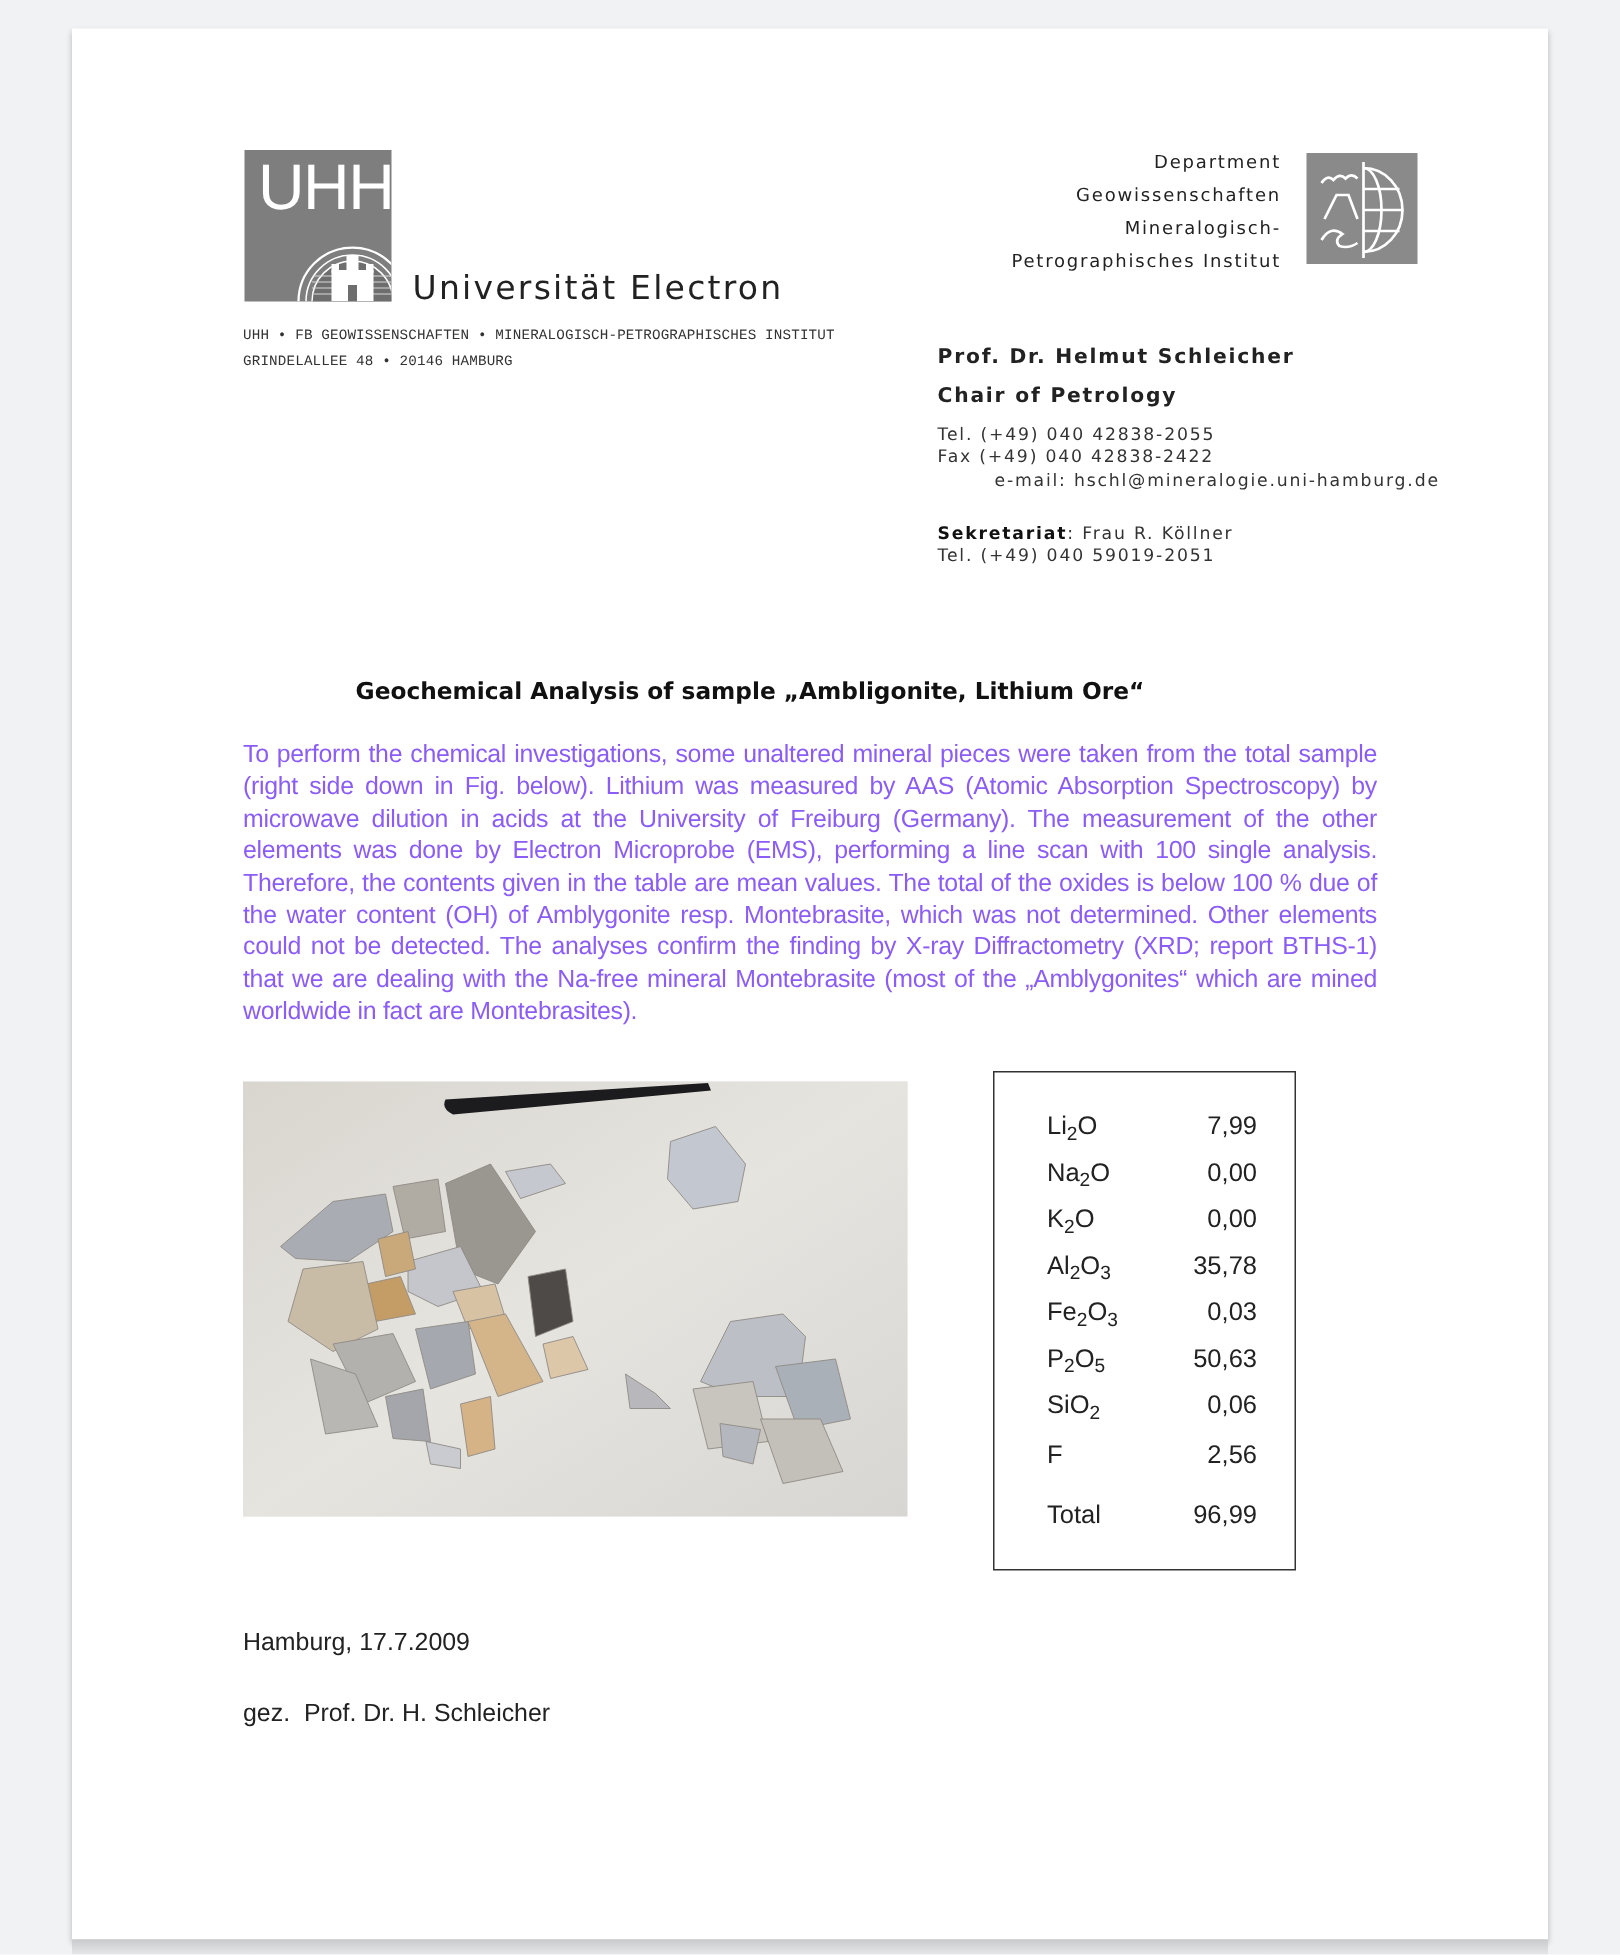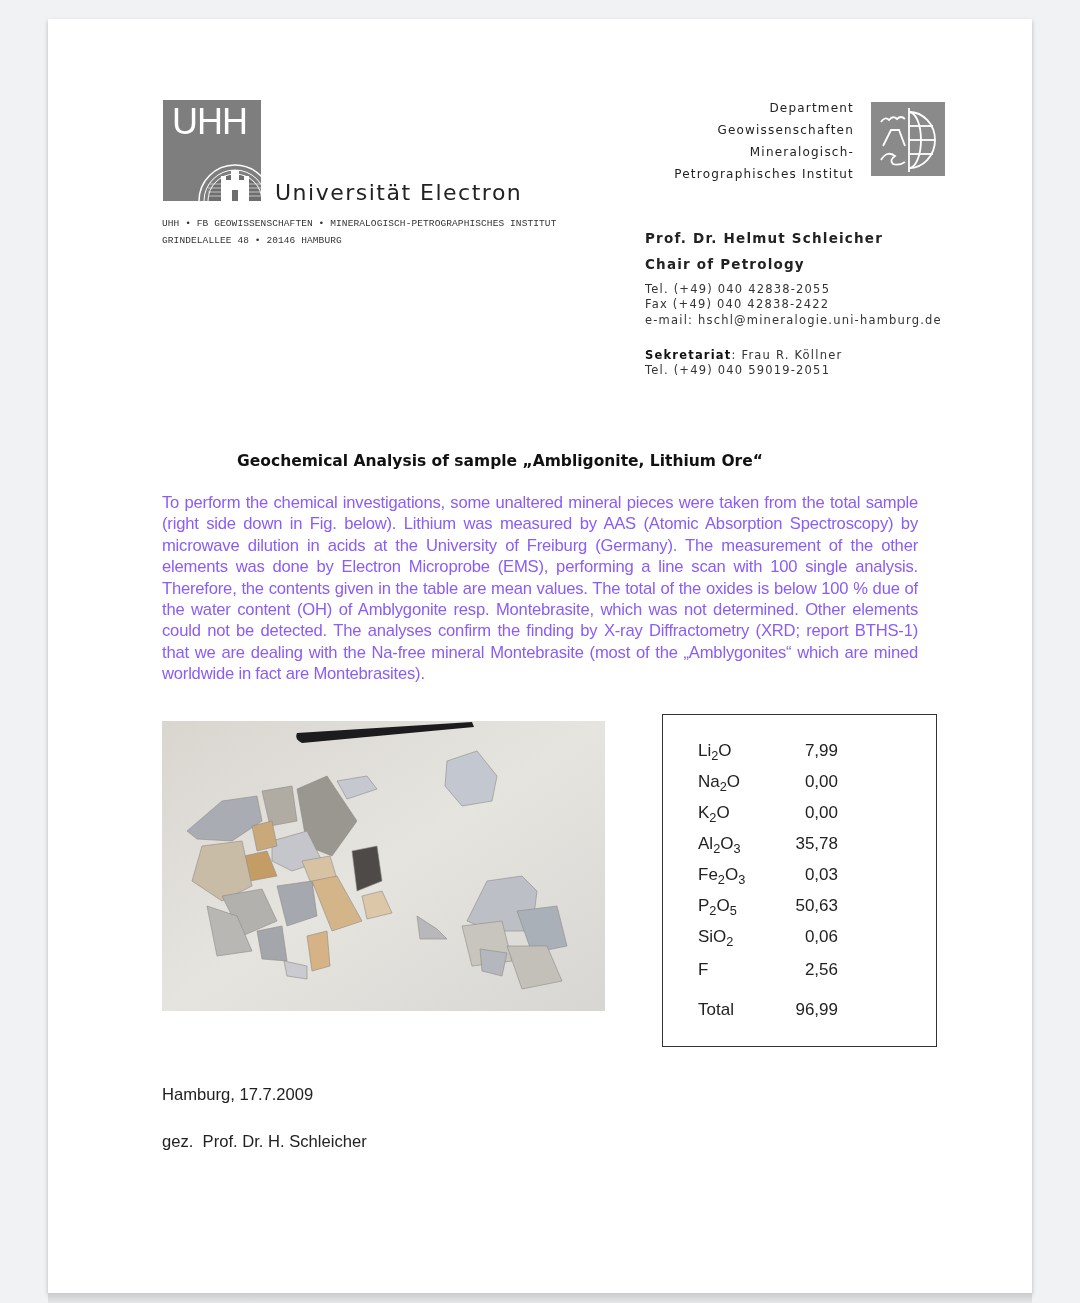--- a/index.html
+++ b/index.html
@@ -6,40 +6,40 @@
   body { width:1080px; height:1303px; background:#f1f2f4; position:relative; overflow:hidden;
          font-family:"Liberation Sans", sans-serif; color:#1a1a1a; }
   .page { position:absolute; left:48px; top:19px; width:984px; height:1274px; background:#ffffff;
           box-shadow:0 2px 4px rgba(0,0,0,0.25); }
   .shadow-bar { position:absolute; left:48px; top:1293px; width:984px; height:10px;
           background:linear-gradient(#c8cacc,#e6e7e9); }
   .abs { position:absolute; }
 
   
   .uhh-logo { left:163px; top:100px; width:98px; height:101px; background:#7e7e7e; overflow:hidden; }
-  .uhh-text { left:172px; top:104px; font-size:36px; color:#fff; letter-spacing:-1px; font-family:"Liberation Sans", sans-serif; line-height:1; }
+  .uhh-text { left:172px; top:104px; font-size:43px; color:#fff; letter-spacing:-1px; font-family:"Liberation Sans", sans-serif; line-height:1; }
   .uni-name { left:275px; top:180px; font-size:22px; color:#222; letter-spacing:1.5px; font-family:"DejaVu Sans", sans-serif; font-weight:normal;}
   .addr { left:162px; font-family:Liberation Mono, monospace; font-size:9.5px; color:#333; letter-spacing:0.1px; }
 
   
   .dept { right:226px; text-align:left; font-family:"DejaVu Sans", sans-serif; font-size:12px; color:#222; letter-spacing:1.2px; }
   .geo-logo { left:871px; top:102px; width:74px; height:74px; background:#8a8a8a; }
 
-  .contact { left:645px; font-family:"DejaVu Sans", sans-serif; color:#222; }
+  .contact { left:625px; font-family:"DejaVu Sans", sans-serif; color:#222; }
   .contact-bold { font-weight:bold; font-size:13.5px; letter-spacing:1.2px; }
   .contact-small { font-size:11.5px; letter-spacing:1.2px; color:#333; }
 
   .title { left:0; width:1000px; top:452px; text-align:center; font-family:"DejaVu Sans", sans-serif;
            font-weight:bold; font-size:15.5px; color:#111; }
   .para { left:162px; top:492px; width:756px; font-family:"Liberation Sans", sans-serif; font-size:16.6px;
           line-height:21.4px; text-align:justify; color:#8b5cf6; letter-spacing:-0.2px; }
 
   .photo { left:162px; top:721px; width:443px; height:290px; background:#dfdcd7; overflow:hidden; }
 
-  .table-box { left:662px; top:714px; width:275px; height:333px; border:1.3px solid #333; box-sizing:border-box; }
+  .table-box { left:662px; top:714px; width:202px; height:333px; border:1.3px solid #333; box-sizing:border-box; }
   .row { position:absolute; left:35px; width:140px; font-family:"Liberation Sans", sans-serif; font-size:17px; color:#222; }
   .row .name { position:absolute; left:0; }
   .row .val { position:absolute; right:0; text-align:right; }
   sub { font-size:0.75em; vertical-align:-0.3em; line-height:0; }
 
   .footer { left:162px; font-family:"Liberation Sans", sans-serif; font-size:16.6px; color:#222; }
 </style>
 </head>
 <body>
 
@@ -86,21 +86,21 @@
       <path d="M12 44 L20 28 L28 28 L34 44"></path>
       <path d="M10 58 q6 -10 14 -4 q-6 4 -2 8 q6 2 12 -2"></path>
     </g>
   </svg>
 </div>
 
 <div class="abs contact contact-bold" style="top:230px;">Prof. Dr. Helmut Schleicher</div>
 <div class="abs contact contact-bold" style="top:256px;">Chair of Petrology</div>
 <div class="abs contact contact-small" style="top:282px;">Tel. (+49) 040 42838-2055</div>
 <div class="abs contact contact-small" style="top:297px;">Fax (+49) 040 42838-2422</div>
-<div class="abs contact contact-small" style="top:313px;">e-mail: hschl@mineralogie.uni-hamburg.de</div>
+<div class="abs contact contact-small" style="top:313px;margin-left:38px;">e-mail: hschl@mineralogie.uni-hamburg.de</div>
 <div class="abs contact contact-small" style="top:348px;">
   <span style="font-weight:bold;color:#111;">Sekretariat</span><span>: Frau R. Köllner</span>
 </div>
 <div class="abs contact contact-small" style="top:363px;">Tel. (+49) 040 59019-2051</div>
 
 <div class="abs title">Geochemical Analysis of sample „Ambligonite, Lithium Ore“</div>
 <div class="abs para">To perform the chemical investigations, some unaltered mineral pieces were taken from the total sample (right side down in Fig. below). Lithium was measured by AAS (Atomic Absorption Spectroscopy) by microwave dilution in acids at the University of Freiburg (Germany). The measurement of the other elements was done by Electron Microprobe (EMS), performing a line scan with 100 single analysis. Therefore, the contents given in the table are mean values. The total of the oxides is below 100 % due of the water content (OH) of Amblygonite resp. Montebrasite, which was not determined. Other elements could not be detected. The analyses confirm the finding by X-ray Diffractometry (XRD; report BTHS-1) that we are dealing with the Na-free mineral Montebrasite (most of the „Amblygonites“ which are mined worldwide in fact are Montebrasites).</div>
 
 <div class="abs photo" title="Photo of mineral sample pieces (Montebrasite) on white surface with a pen">
   <svg width="443" height="290" viewBox="0 0 443 290">

